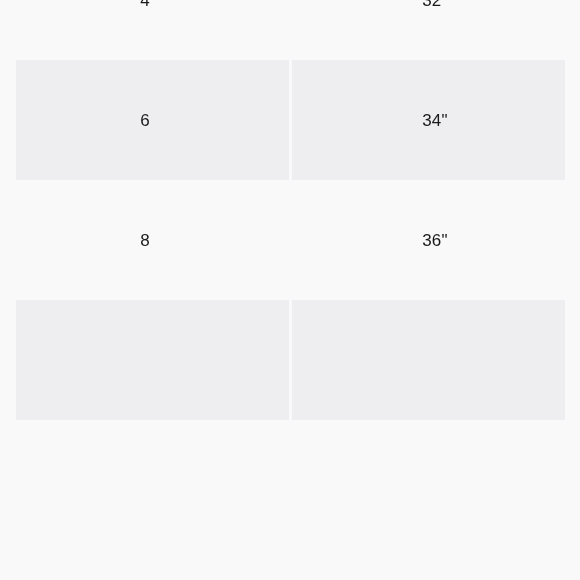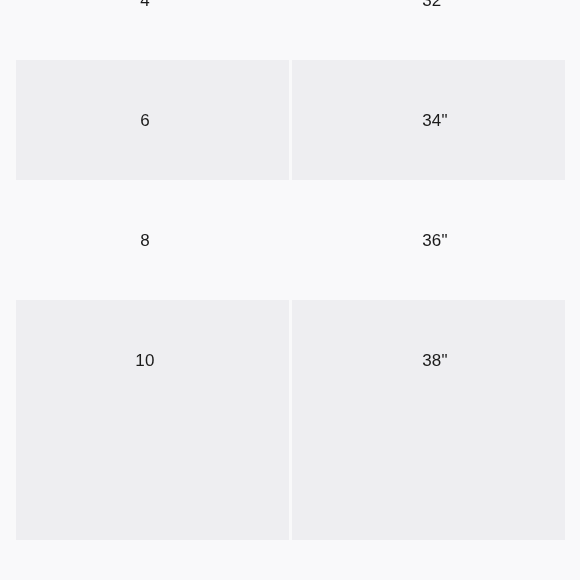--- a/index.html
+++ b/index.html
@@ -118,30 +118,20 @@
         <td class="size-cell col-size">
           
           <span class="cell-text">8</span>
         </td>
         <td class="size-cell col-measure">
           
           <span class="cell-text">36"</span>
         </td>
       </tr>
 
-      <tr class="size-row shaded">
-        <td class="size-cell col-size">
-          <span class="cell-inner"></span>
-          <span class="cell-text">10</span>
-        </td>
-        <td class="size-cell col-measure">
-          <span class="cell-inner"></span>
-          <span class="cell-text">38"</span>
-        </td>
-      </tr>
 
 
       <tr class="size-row shaded">
         <td class="size-cell col-size">
           <span class="cell-inner"></span>
           <span class="cell-text"></span>
         </td>
         <td class="size-cell col-measure">
           <span class="cell-inner"></span>
           <span class="cell-text"></span>

